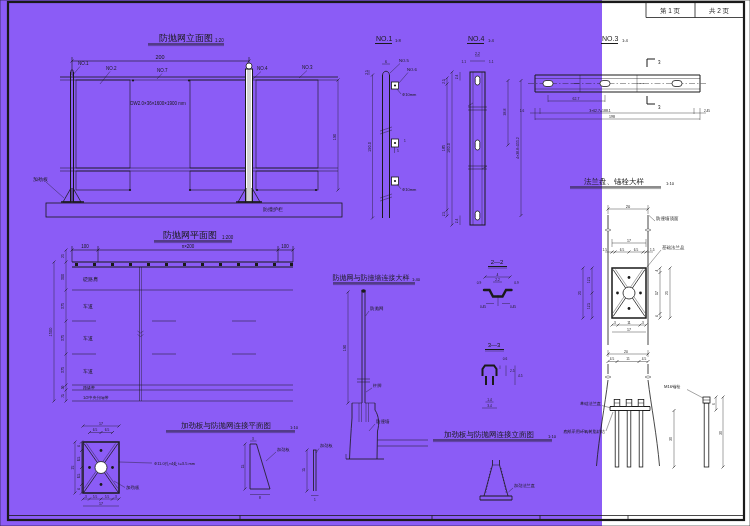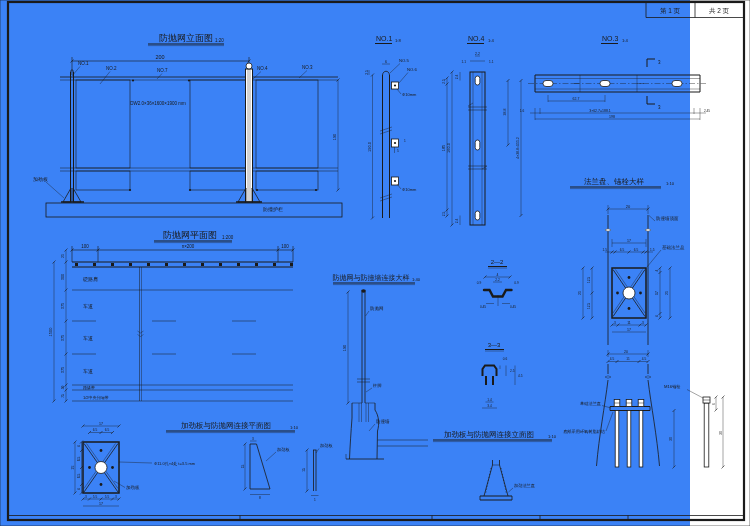--- a/index.html
+++ b/index.html
@@ -1,16 +1,16 @@
 <!DOCTYPE html>
 <html><head>
 <meta charset="utf-8">
 <style>
   html,body{margin:0;padding:0;background:#fff;}
-  #sheet{width:690px;height:526px;position:relative;background:#3b82f6;}
+  #sheet{width:602px;height:526px;position:relative;background:#8b5cf6;}
   svg{position:absolute;left:0;top:0;}
   text{font-family:"Liberation Sans","DejaVu Sans",sans-serif;fill:#1a1a1a;}
   line,path,rect,circle,ellipse,polyline,polygon{stroke:#1a1a1a;stroke-width:.6;fill:none;}
   .w04{stroke-width:.4}.w05{stroke-width:.5}.w08{stroke-width:.8}.w1{stroke-width:1}
   .w12{stroke-width:1.2}.w15{stroke-width:1.5}.w2{stroke-width:2}.w22{stroke-width:2.2}.w24{stroke-width:2.4}
   .f{fill:#1a1a1a;stroke:none}.wh{fill:#fff}
   .s3{font-size:3.2px}.s35{font-size:3.5px}.s4{font-size:4px}.s42{font-size:4.2px}
   .s45{font-size:4.5px}.s5{font-size:5px}.s55{font-size:5.5px}.s6{font-size:6px}
   .s65{font-size:6.5px}.s7{font-size:7px}.s75{font-size:7.5px}.s9{font-size:9px}
   .mid{text-anchor:middle}.end{text-anchor:end}

